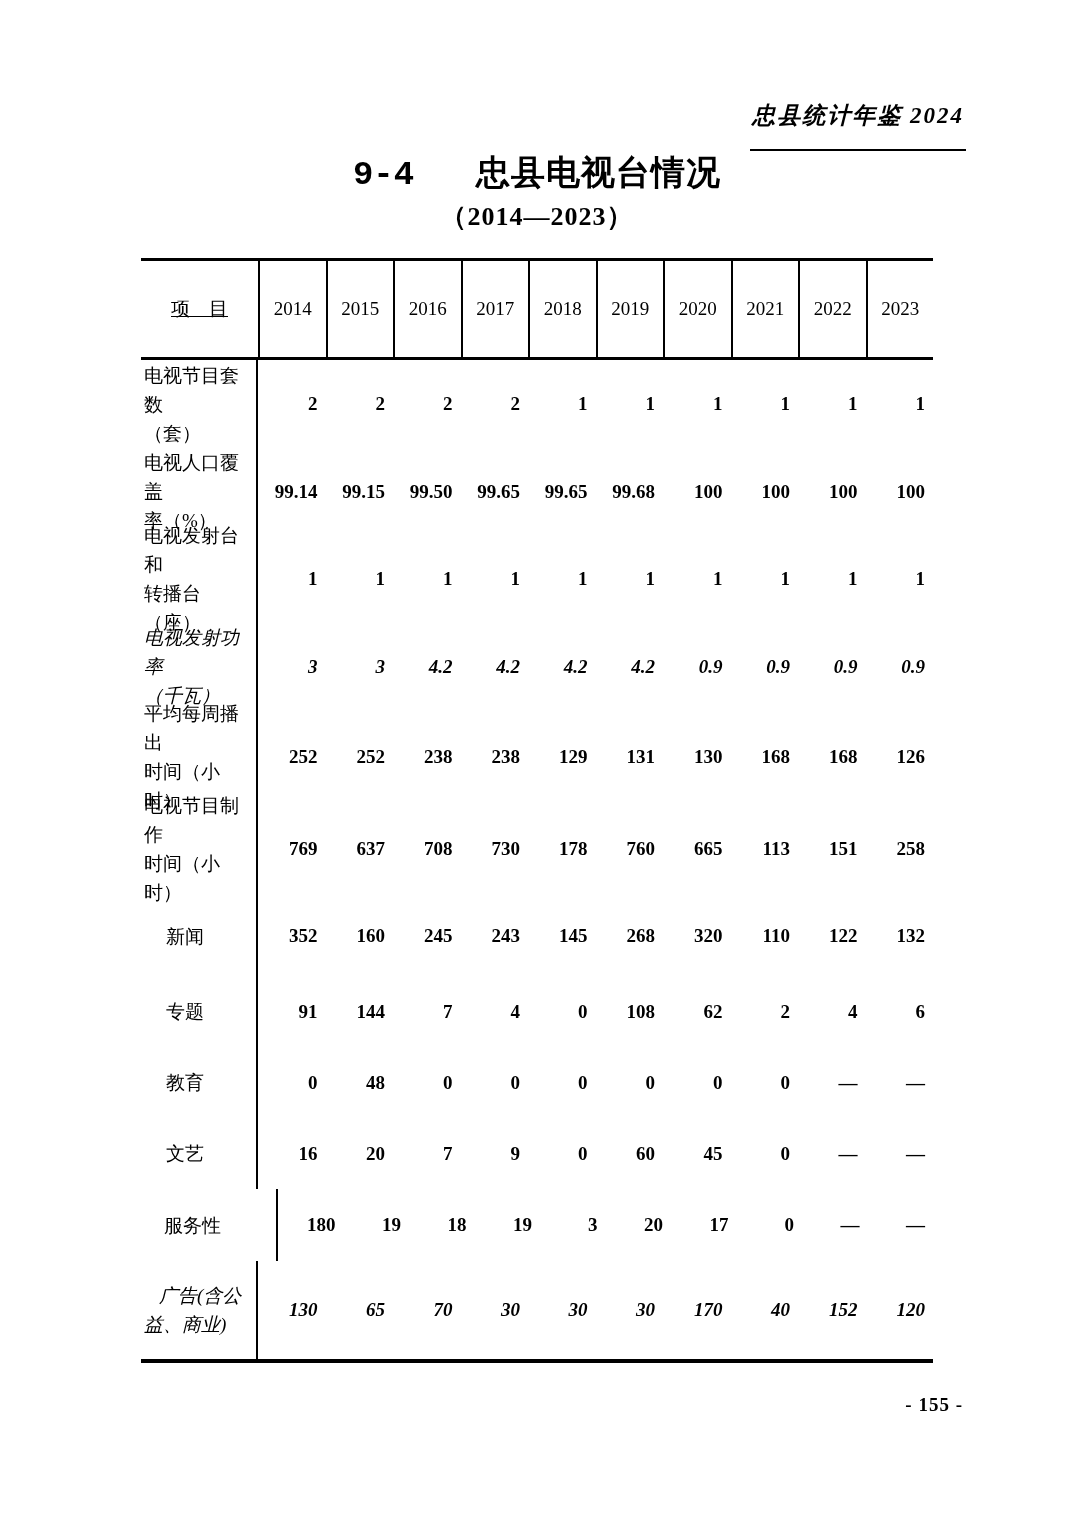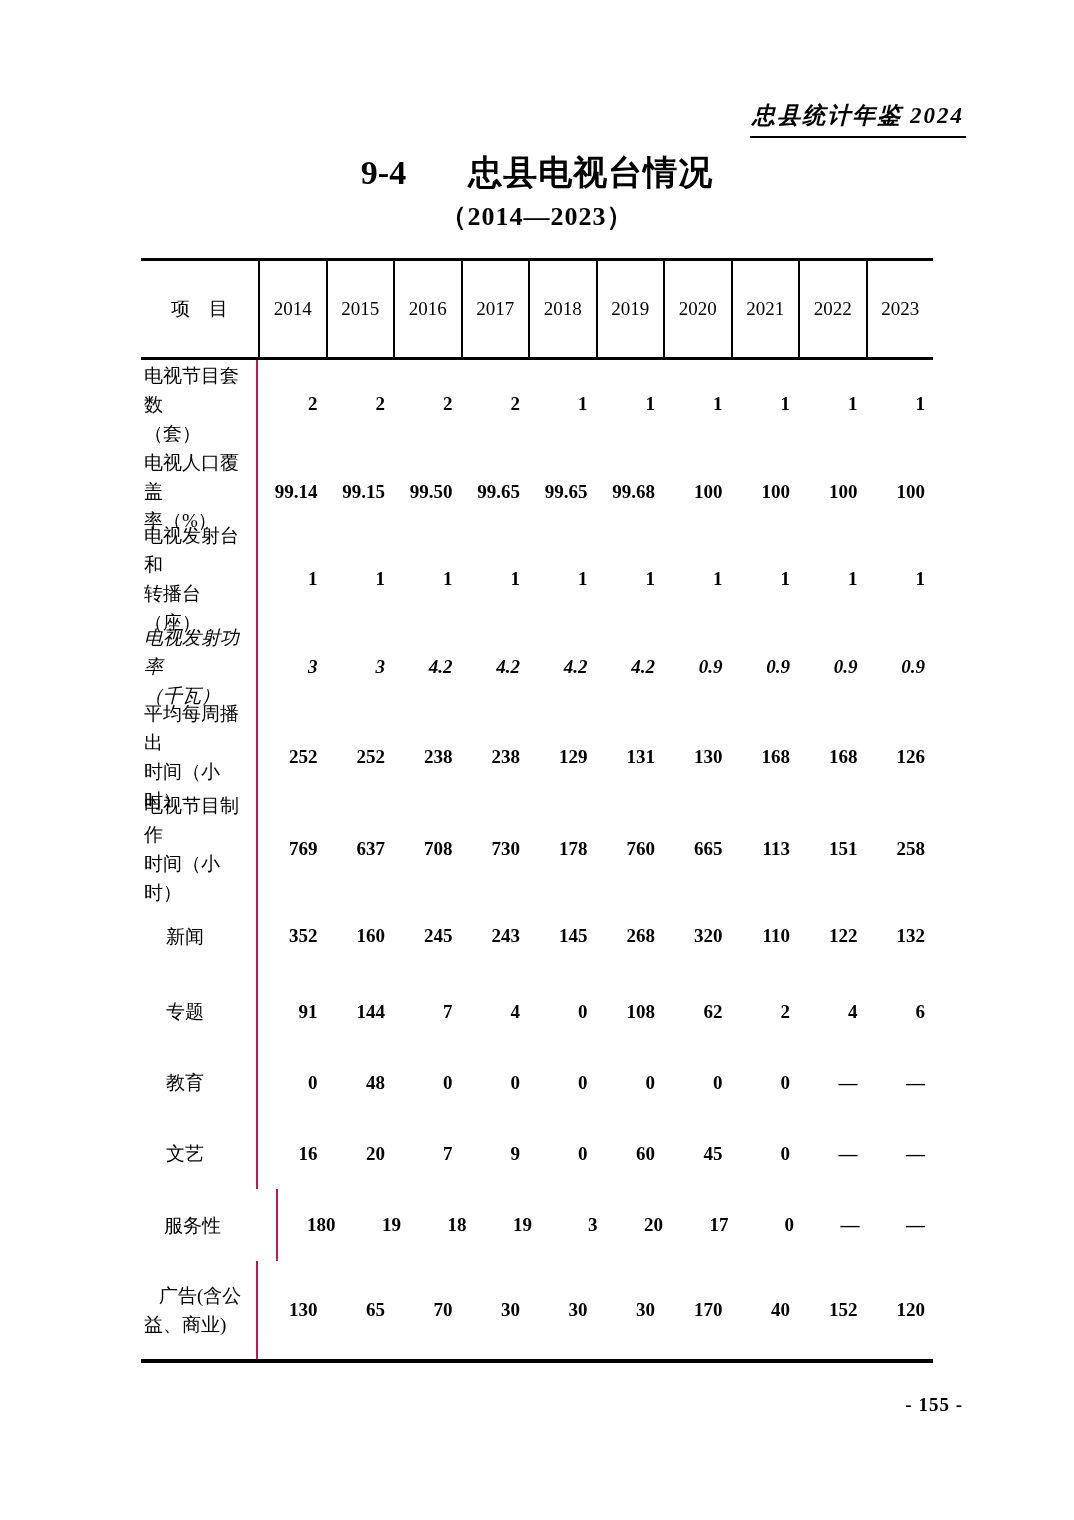--- a/index.html
+++ b/index.html
@@ -6,49 +6,50 @@
   html,body { background:#ffffff; }
   body {
     width:1074px; height:1520px; position:relative;
     font-family:"Liberation Serif","DejaVu Serif",serif;
     color:#000000;
   }
   .yearbook-header {
     position:absolute; top:100px; right:108px;
     font-size:23px; font-weight:bold; font-style:italic;
     letter-spacing:2px;
-    border-bottom:2px solid #000; padding:0 2px 5px 2px;
+    border-bottom:2px solid #000; padding:0 2px 18px 2px;
   }
   .page-title {
     position:absolute; top:150px; left:0; width:100%;
     text-align:center; font-weight:bold; font-size:34px;
   }
-  .title-number { font-family:Liberation Serif, serif; margin-right:34px; }
+  .title-number { font-family:Liberation Mono, monospace; margin-right:34px; }
   .title-text  { font-family:"Liberation Sans","DejaVu Sans",sans-serif; letter-spacing:1px;margin-left:28px; }
   .page-subtitle {
     position:absolute; top:199px; left:0; width:100%;
     text-align:center; font-weight:bold; font-size:26px; letter-spacing:1px;
   }
   .stats-table {
     position:absolute; top:258px; left:141px; width:792px;
     border-top:3px solid #000; border-bottom:4px solid #000;
   }
   .header-row { display:flex; height:99px; border-bottom:3px solid #000; }
   .item-header-cell {
     width:117px; display:flex; align-items:center; justify-content:center;
     font-size:19px;
+    text-decoration:underline;
   }
   .year-cell {
     flex:1; border-left:2px solid #000;
     display:flex; align-items:center; justify-content:center;
     font-size:19px; font-weight:normal;
   }
   .body-row { display:flex; }
   .label-cell {
-    width:117px; border-right:2px solid #be185d;
+    width:117px; border-right:2px solid #000000;
     display:flex; align-items:center;
     padding-left:3px; font-size:19px; line-height:29px;
   }
   .label-cell .label-text { white-space:pre-line; }
   .label-indent .label-text { padding-left:22px; }
   .label-hang .label-text { text-indent:15px; }
   .value-cell {
     flex:1; display:flex; align-items:center; justify-content:flex-end;
     padding-right:8px; font-size:19px; font-weight:bold;
   }
@@ -248,21 +249,21 @@
       <div class="value-cell">19</div>
       <div class="value-cell">18</div>
       <div class="value-cell">19</div>
       <div class="value-cell">3</div>
       <div class="value-cell">20</div>
       <div class="value-cell">17</div>
       <div class="value-cell">0</div>
       <div class="value-cell">—</div>
       <div class="value-cell">—</div>
     </div>
-    <div class="body-row" style="height: 98px;">
+    <div class="body-row" style="height: 98px; font-style: italic;">
       <div class="label-cell label-hang">
         <span class="label-text">广告(含公
 益、商业)</span>
       </div>
       <div class="value-cell">130</div>
       <div class="value-cell">65</div>
       <div class="value-cell">70</div>
       <div class="value-cell">30</div>
       <div class="value-cell">30</div>
       <div class="value-cell">30</div>

